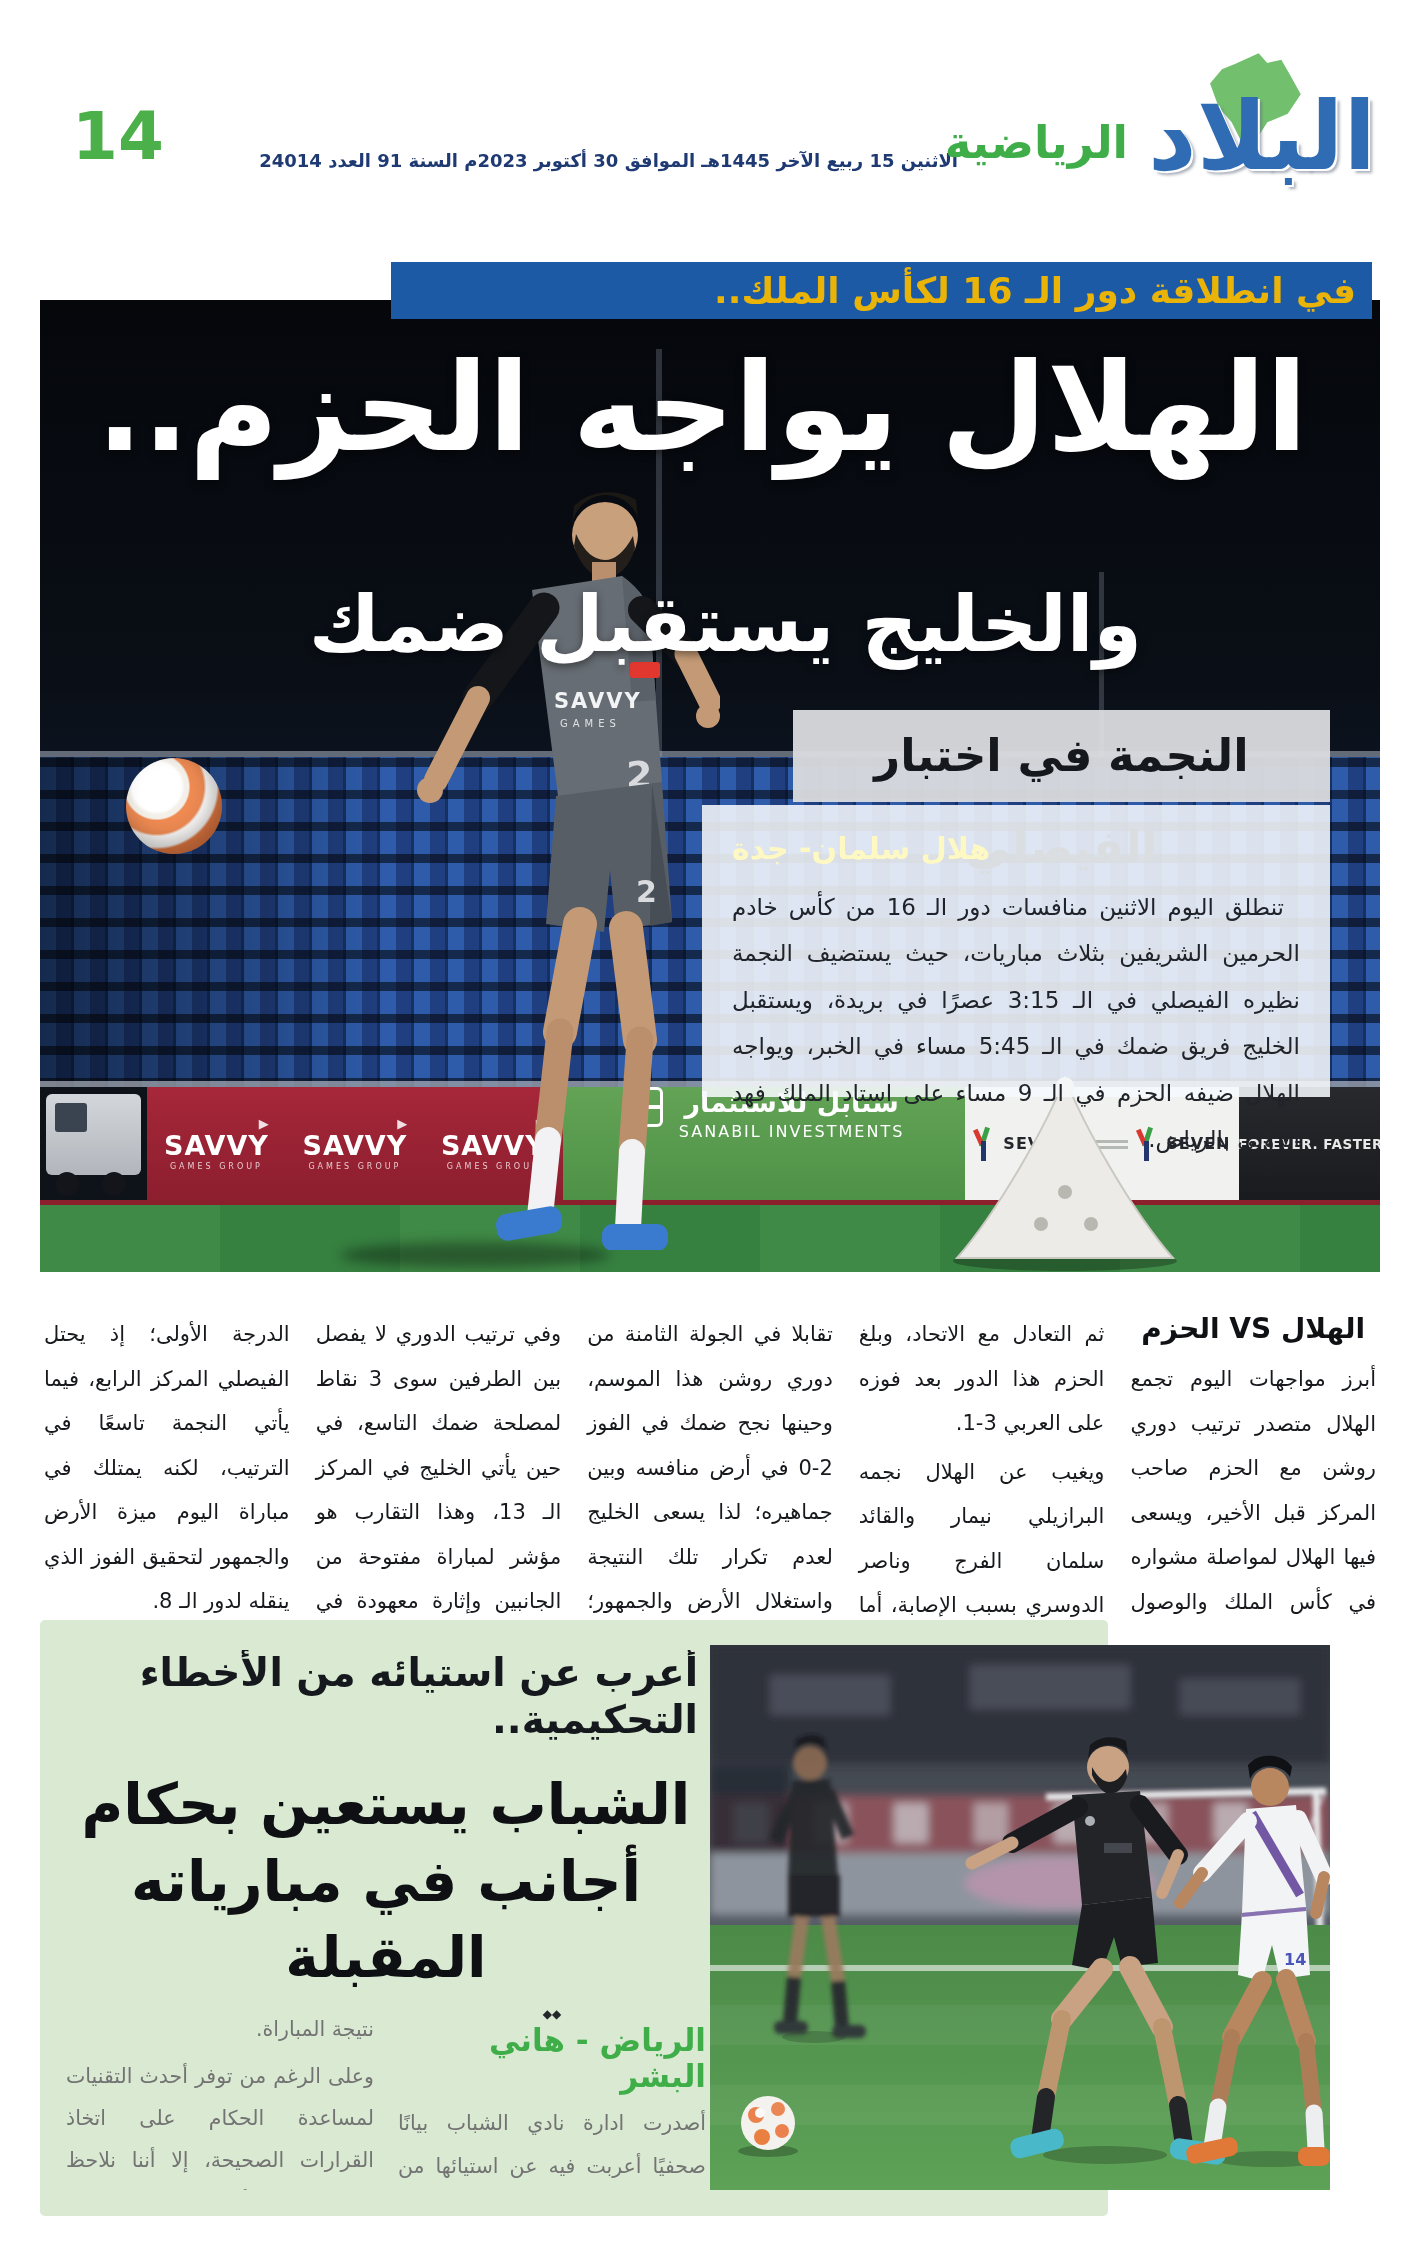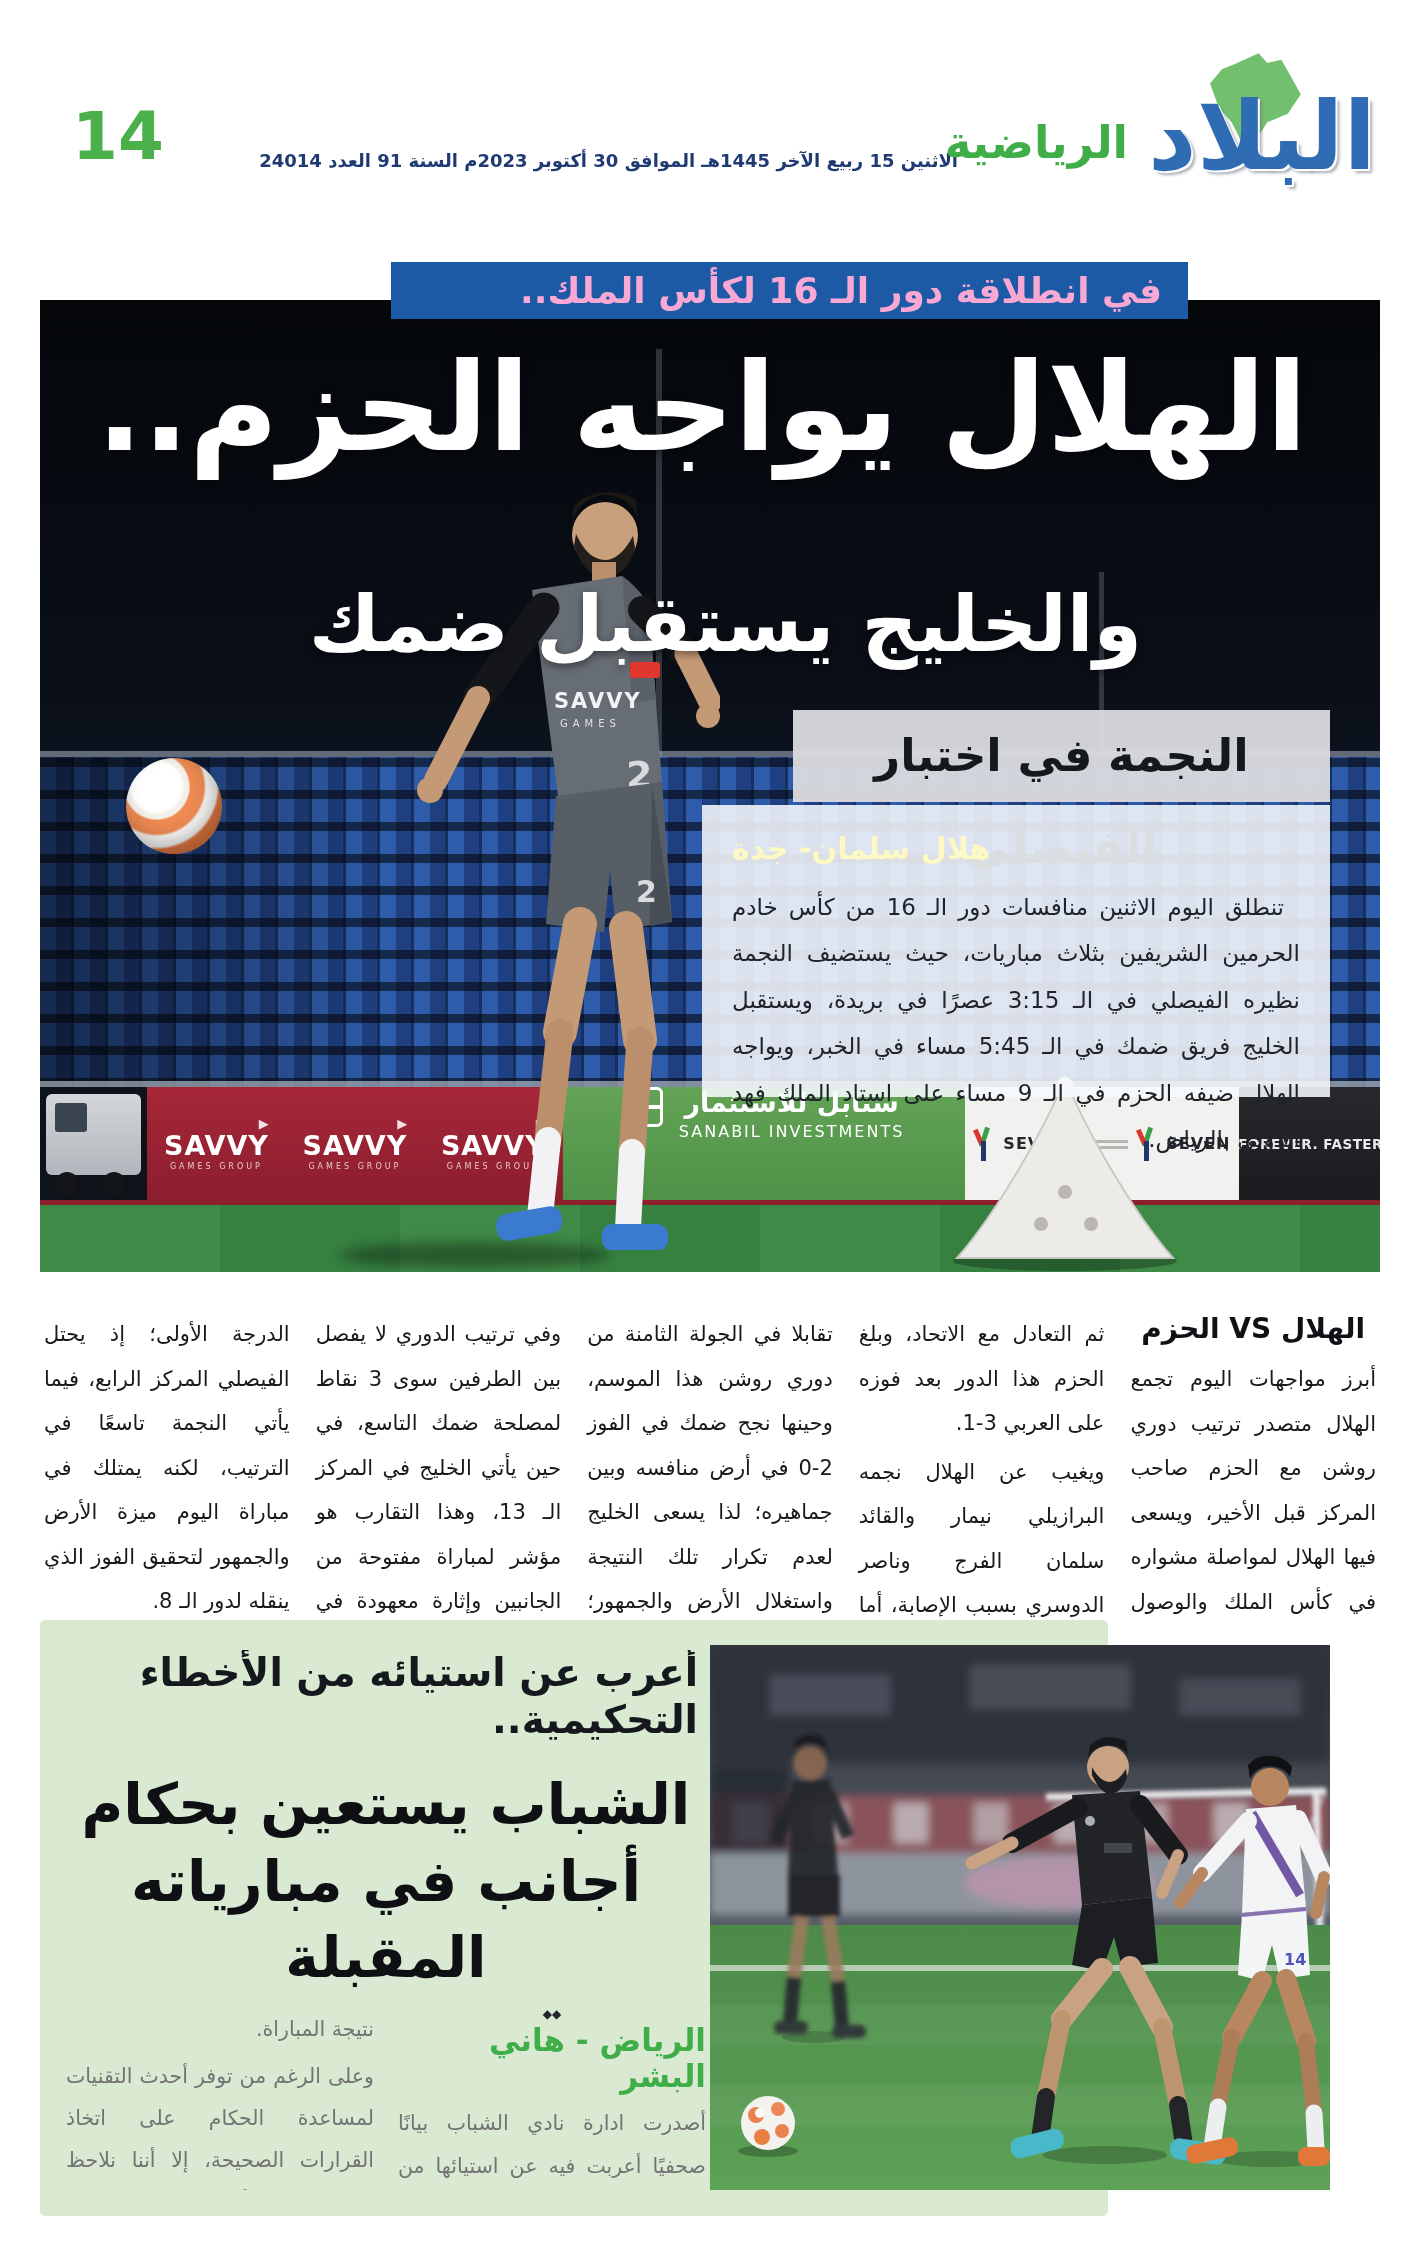--- a/index.html
+++ b/index.html
@@ -9,22 +9,22 @@
   
   .page-num{position:absolute;left:72px;top:104px;font-size:66px;font-weight:700;color:#4cb04a;line-height:1;}
   .date-line{position:absolute;top:150px;right:462px;font-size:18px;font-weight:700;color:#1f3a73;direction:rtl;white-space:nowrap;}
   .section-name{position:absolute;top:120px;right:292px;font-size:45px;font-weight:700;color:#3fae49;direction:rtl;line-height:1;}
   .logo-wrap{position:absolute;right:44px;top:52px;width:260px;height:128px;}
   .logo-map{position:absolute;right:72px;top:-6px;width:108px;height:118px;z-index:0;}
   .logo-text{position:absolute;right:0;bottom:-4px;z-index:1;font-size:95px;font-weight:700;color:#2f6cb3;line-height:1;direction:rtl;
              text-shadow:2px 2px 0 #ffffff,4px 4px 3px rgba(100,110,130,.55);}
 
   
-  .kicker-banner{position:absolute;left:391px;top:262px;width:797px;height:57px;background:#1c5aa6;z-index:6;
-                 color:#f9a8d4;font-size:36px;font-weight:700;direction:rtl;text-align:right;line-height:57px;padding-right:26px;box-sizing:border-box;}
+  .kicker-banner{position:absolute;left:391px;top:262px;width:981px;height:57px;background:#1c5aa6;z-index:6;
+                 color:#eab308;font-size:36px;font-weight:700;direction:rtl;text-align:right;line-height:57px;padding-right:16px;box-sizing:border-box;}
 
   
   .photo-main{position:absolute;left:40px;top:300px;width:1340px;height:972px;overflow:hidden;background:#0a0e15;}
   .ph-sky{position:absolute;inset:0;background:linear-gradient(180deg,#05070b 0%,#0a0f17 40%,#10192a 58%);}
   .ph-pole{position:absolute;background:rgba(150,160,175,.28);}
   .ph-pole.p1{left:46%;top:5%;width:6px;height:44%;}
   .ph-pole.p2{left:79%;top:28%;width:5px;height:26%;}
   .ph-seats{position:absolute;left:0;right:0;top:47%;height:34%;
     background:
       linear-gradient(90deg,rgba(0,0,0,.55),rgba(0,0,0,0) 26%),

